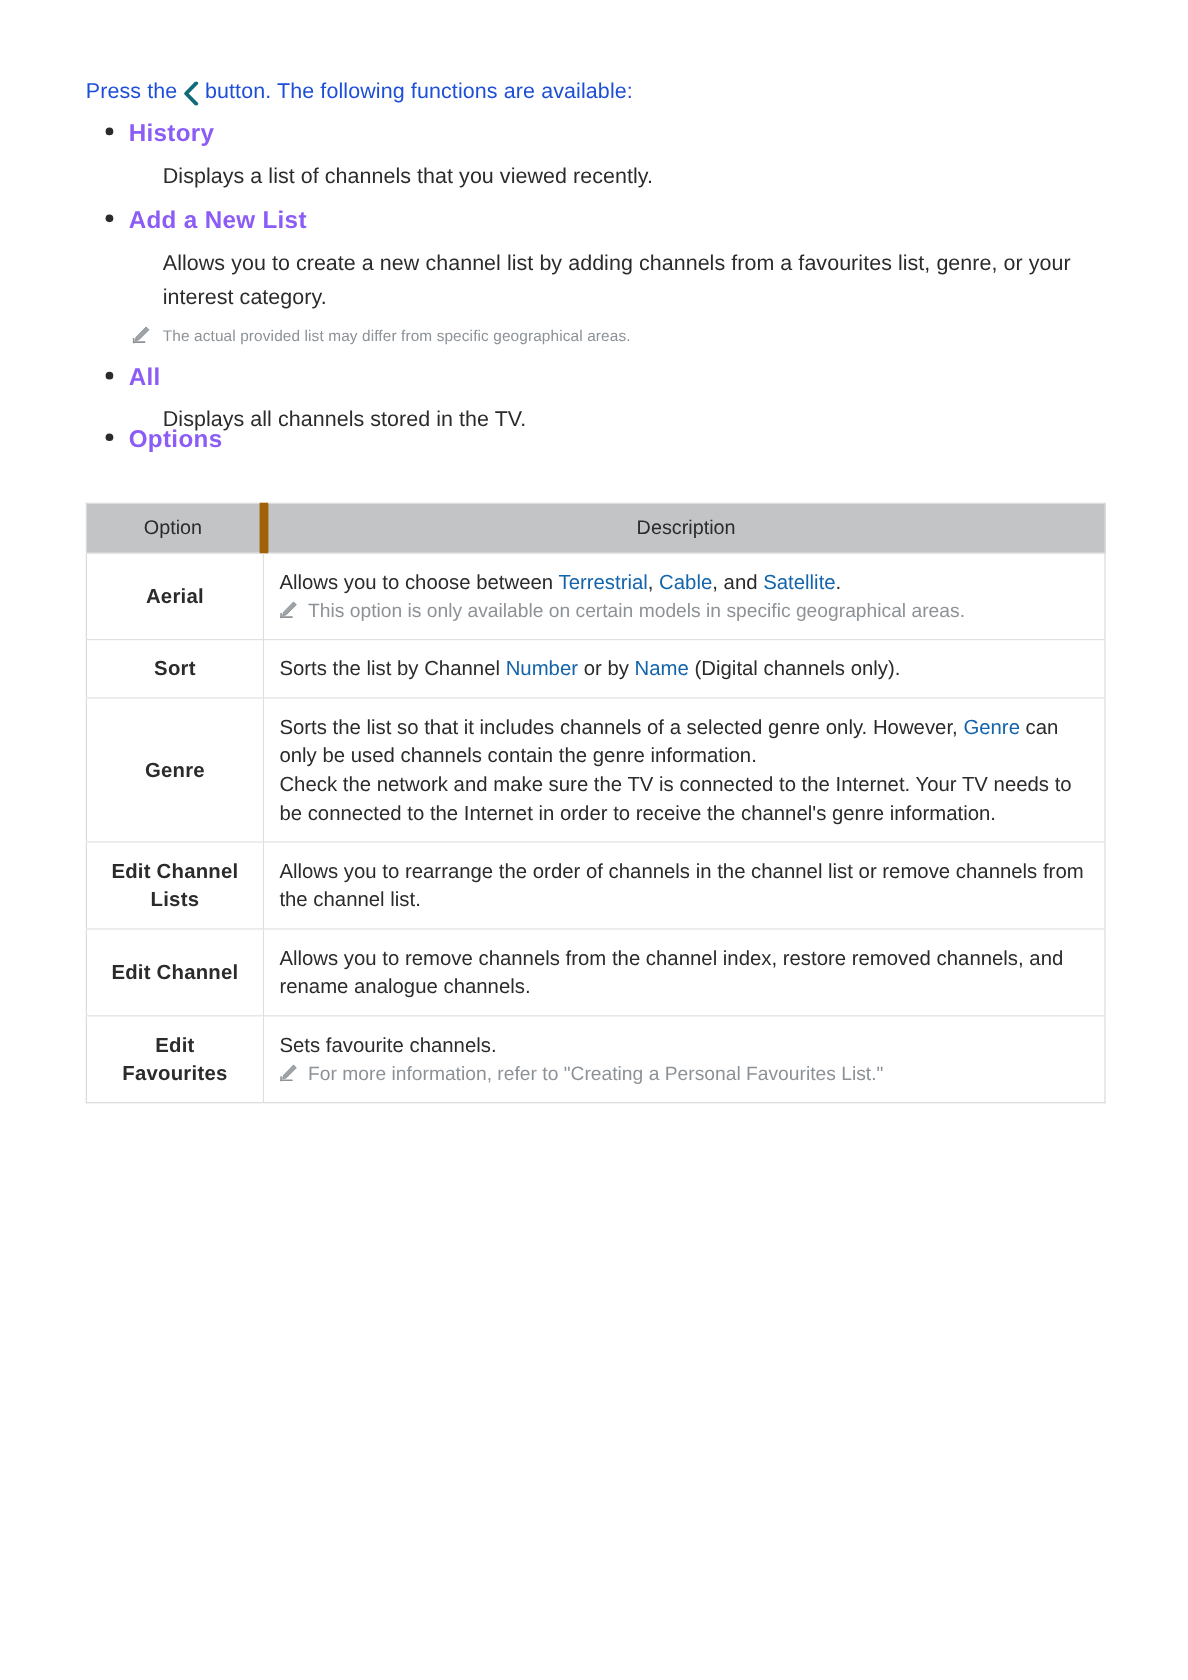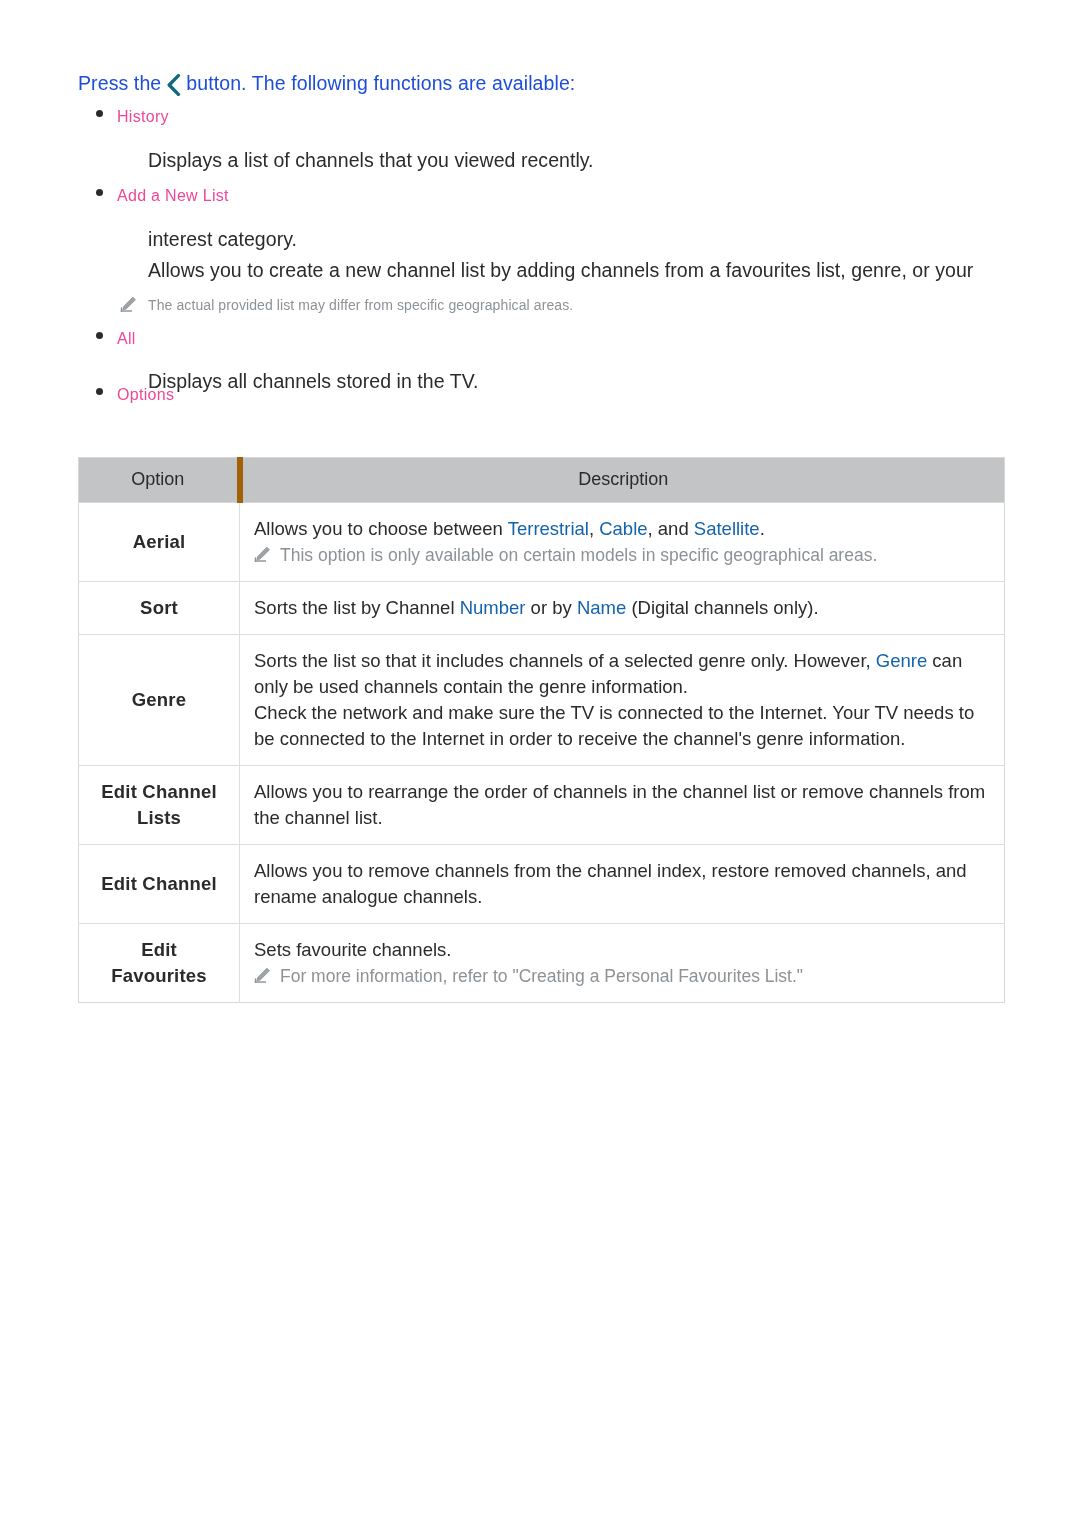--- a/index.html
+++ b/index.html
@@ -56,23 +56,23 @@
   .bullet-dot {
     width: 7px;
     height: 7px;
     border-radius: 50%;
     background: #2b2b2b;
     flex: 0 0 auto;
     position: relative;
     top: -5px;
   }
   .bullet-label {
-    font-size: 16px;
-    font-weight: normal;
-    color: #ec4899;
+    font-size: 22px;
+    font-weight: bold;
+    color: #8b5cf6;
     letter-spacing: .3px;
   }
 
   
   .para {
     position: absolute;
     left: 124px;
     font-size: 19.5px;
     line-height: 31px;
     color: #2b2b2b;
@@ -113,21 +113,21 @@
   .opt-table col.c1 { width: 161px; }
   .opt-table col.c2 { width: 765px; }
 
   .opt-table thead th {
     background: #c2c4c6;
     font-weight: normal;
     font-size: 18px;
     color: #2b2b2b;
     padding: 11px 0 12px 0;
     text-align: center;
-    border-right: 6px solid #a16207;
+    border-right: 8px solid #a16207;
     border-bottom: 1px solid #d6d8da;
   }
   .opt-table thead th:last-child { border-right: none; margin-left: 18px; }
 
   .opt-table td {
     border-top: 1px solid #dcdee0;
     border-right: 1px solid #dcdee0;
     vertical-align: middle;
     font-size: 18.5px;
     line-height: 26px;
@@ -179,22 +179,22 @@
     <span class="bullet-dot"></span>
     <span class="bullet-label">History</span>
   </div>
   <div class="para" style="top:145px;">Displays a list of channels that you viewed recently.</div>
 
   <div class="bullet-row" style="top:187px;">
     <span class="bullet-dot"></span>
     <span class="bullet-label">Add a New List</span>
   </div>
   <div class="para" style="top:224px;">
+    <div>Allows you to create a new channel list by adding channels from a favourites list, genre, or your</div>
     <div>interest category.</div>
-    <div>Allows you to create a new channel list by adding channels from a favourites list, genre, or your</div>
   </div>
   <div class="note" style="left:120px; top:292px;">
     <span class="pencil">
       <svg width="17" height="17" viewBox="0 0 18 18" xmlns="http://www.w3.org/2000/svg">
         <path d="M13.6 1.3 L16.3 4.0 L6.6 13.7 L3.1 14.6 L4.0 11.1 Z" fill="#9ea3a8" stroke="#8d9297" stroke-width="0.9" stroke-linejoin="round"></path>
         <path d="M1.6 15.9 L12.0 15.9" stroke="#8d9297" stroke-width="1.5" stroke-linecap="square"></path>
         <path d="M1.6 12.8 L1.6 16.2" stroke="#8d9297" stroke-width="1.5" stroke-linecap="square"></path>
       </svg>
     </span>
     <span>The actual provided list may differ from specific geographical areas.</span>

